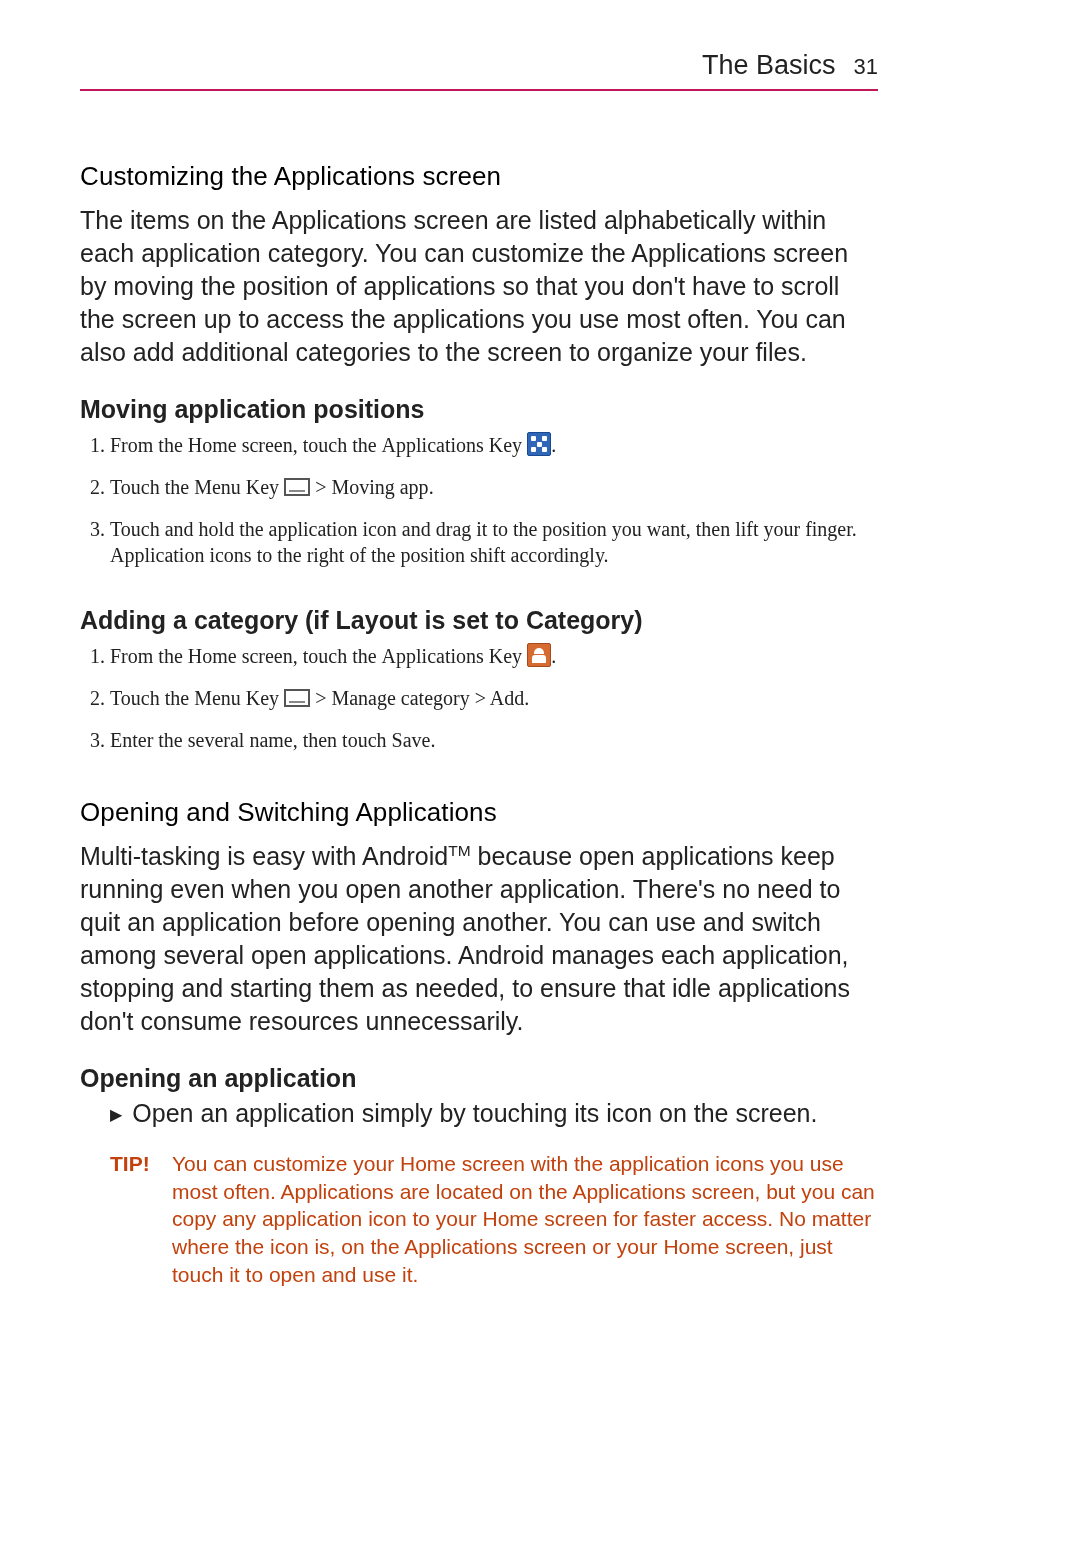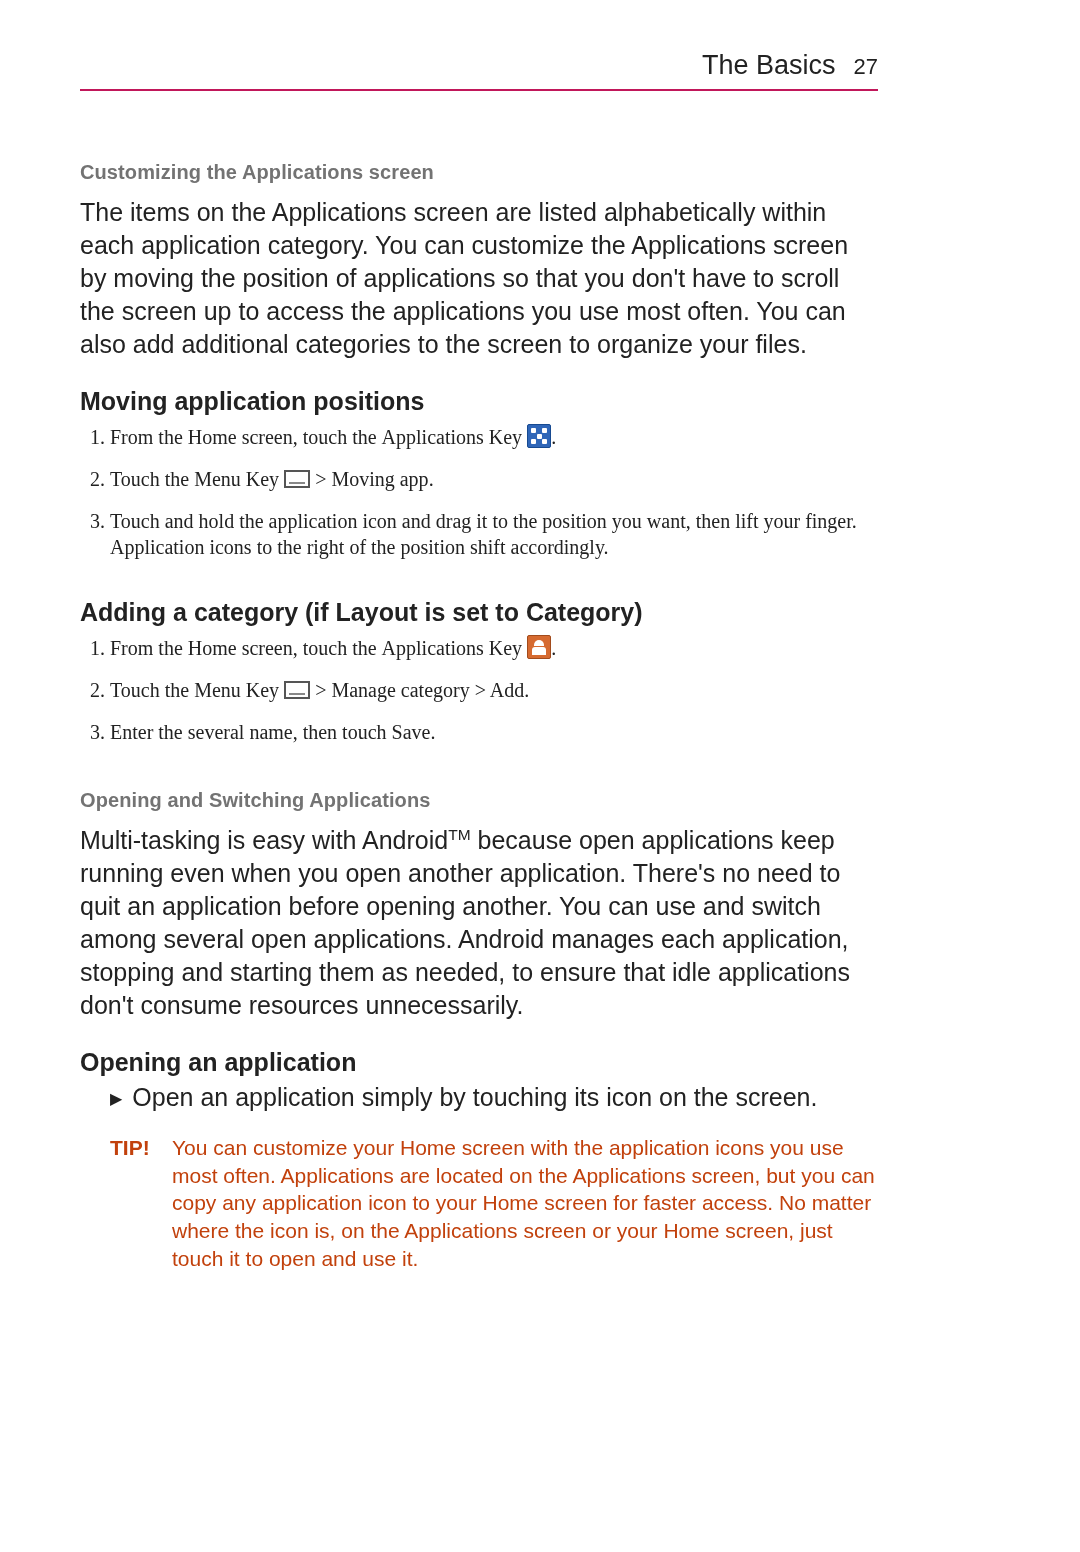--- a/index.html
+++ b/index.html
@@ -27,23 +27,23 @@
   .header .title {
     font-size: 27px;
     font-weight: 400;
     margin-right: 18px;
   }
   .header .page-num {
     font-size: 22px;
     font-weight: 400;
   }
   .section-heading {
-    color: #737373;
-    font-size: 20px;
-    font-weight: 700;
+    color: #000000;
+    font-size: 26px;
+    font-weight: 400;
     margin-top: 8px;
     margin-bottom: 12px;
     letter-spacing: 0.1px;
   }
   .body-text {
     font-size: 25px;
     line-height: 1.32;
     margin: 0 0 20px 0;
   }
   .subheading {
@@ -157,21 +157,21 @@
   }
   sup.tm { font-size: 0.62em; vertical-align: super; }
 </style>
 </head>
 <body>
 
 <div class="page">
 
   <div class="header">
     <span class="title">The Basics</span>
-    <span class="page-num">27</span>
+    <span class="page-num">31</span>
   </div>
 
   <div class="section-heading">Customizing the Applications screen</div>
   <p class="body-text">The items on the Applications screen are listed alphabetically within each application category. You can customize the Applications screen by moving the position of applications so that you don't have to scroll the screen up to access the applications you use most often. You can also add additional categories to the screen to organize your files.</p>
 
   <div class="subheading">Moving application positions</div>
   <ol class="steps">
     <li>
       <span>From the Home screen, touch the </span><span class="med">Applications Key </span><span class="icon-apps"><span class="dot d1"></span><span class="dot d2"></span><span class="dot d3"></span><span class="dot d4"></span><span class="dot d5"></span></span><span>.</span>
     </li>

